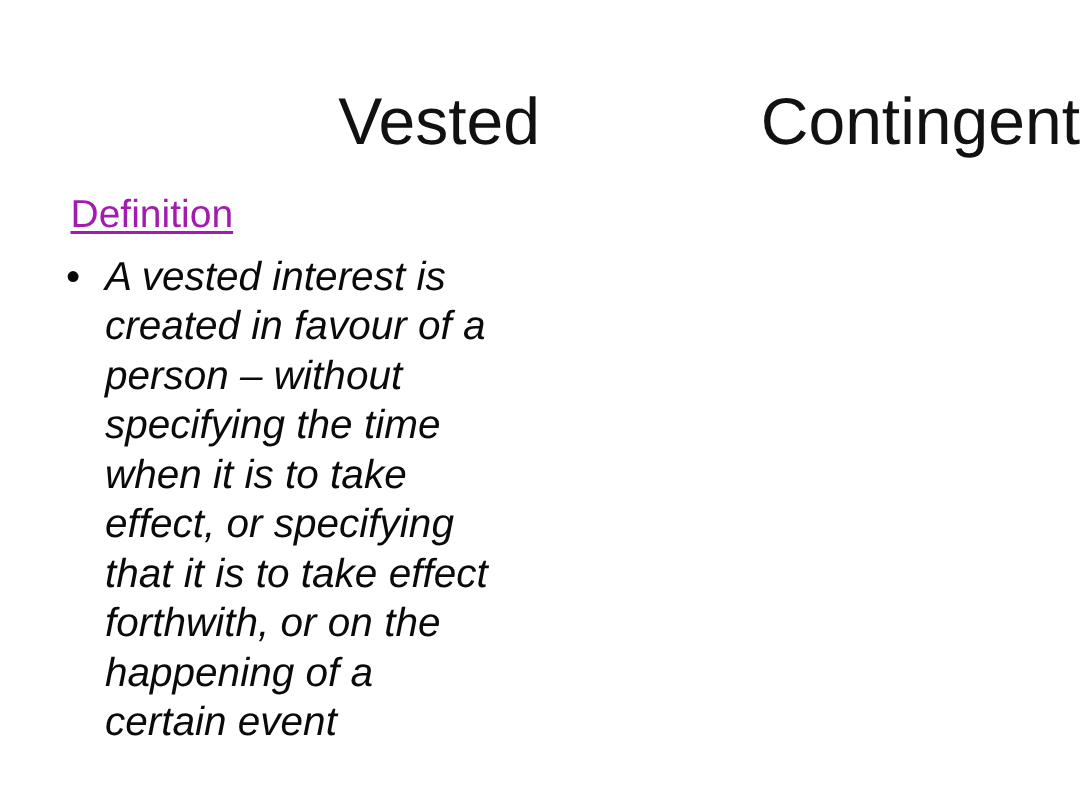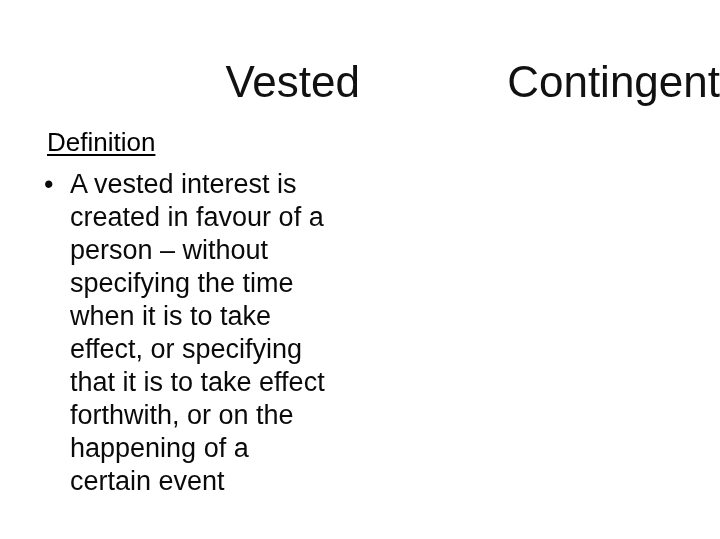--- a/index.html
+++ b/index.html
@@ -41,21 +41,21 @@
     margin-top: 20px;
   }
   .column-left .col-title  { padding-right: 16px; }
   .column-right .col-title { padding-right: 14px; }
 
   .def-heading {
     position: absolute;
     top: 127px;
     font-size: 26px;
     line-height: 30px;
-    color: #000000;
+    color: #a21caf;
     text-decoration: underline;
     text-underline-offset: 3px;
     white-space: nowrap;
   }
   .column-left  .def-heading { left: 47px; }
 
   .bullet-list {
     position: absolute;
     top: 168px;
     margin: 0;
@@ -77,20 +77,21 @@
     position: absolute;
     left: 4px;
     top: 0;
     font-size: 27px;
     line-height: 33px;
     color: #0a0a0a;
   }
   .bullet-text {
     display: block;
     white-space: pre-line;
+    font-style: italic;
   }
 </style>
 </head>
 <body>
 
 <div id="slide">
 
   <div class="column column-left">
     <div class="col-title">Vested</div>
 

